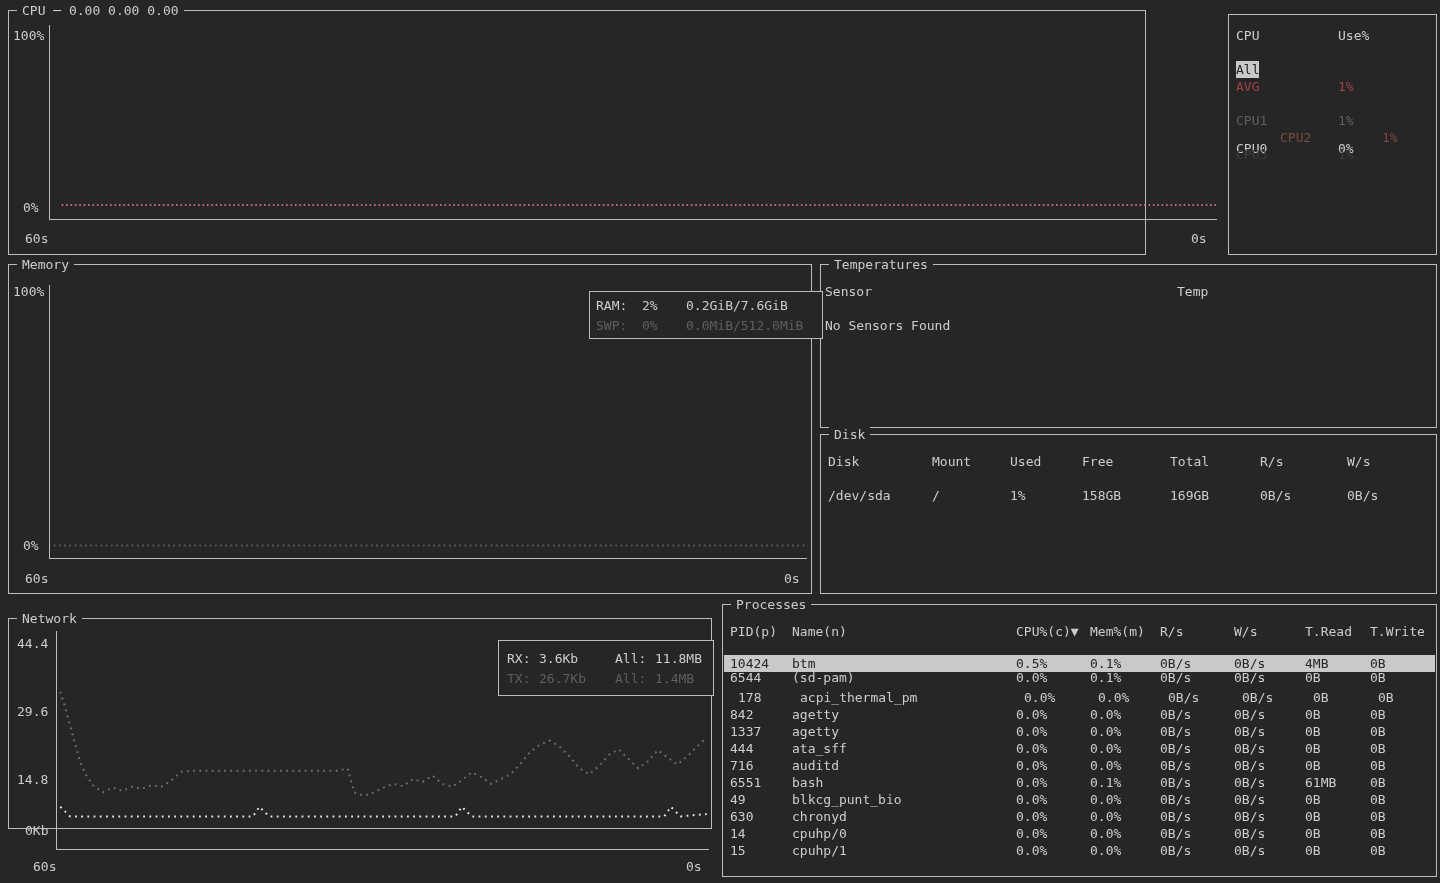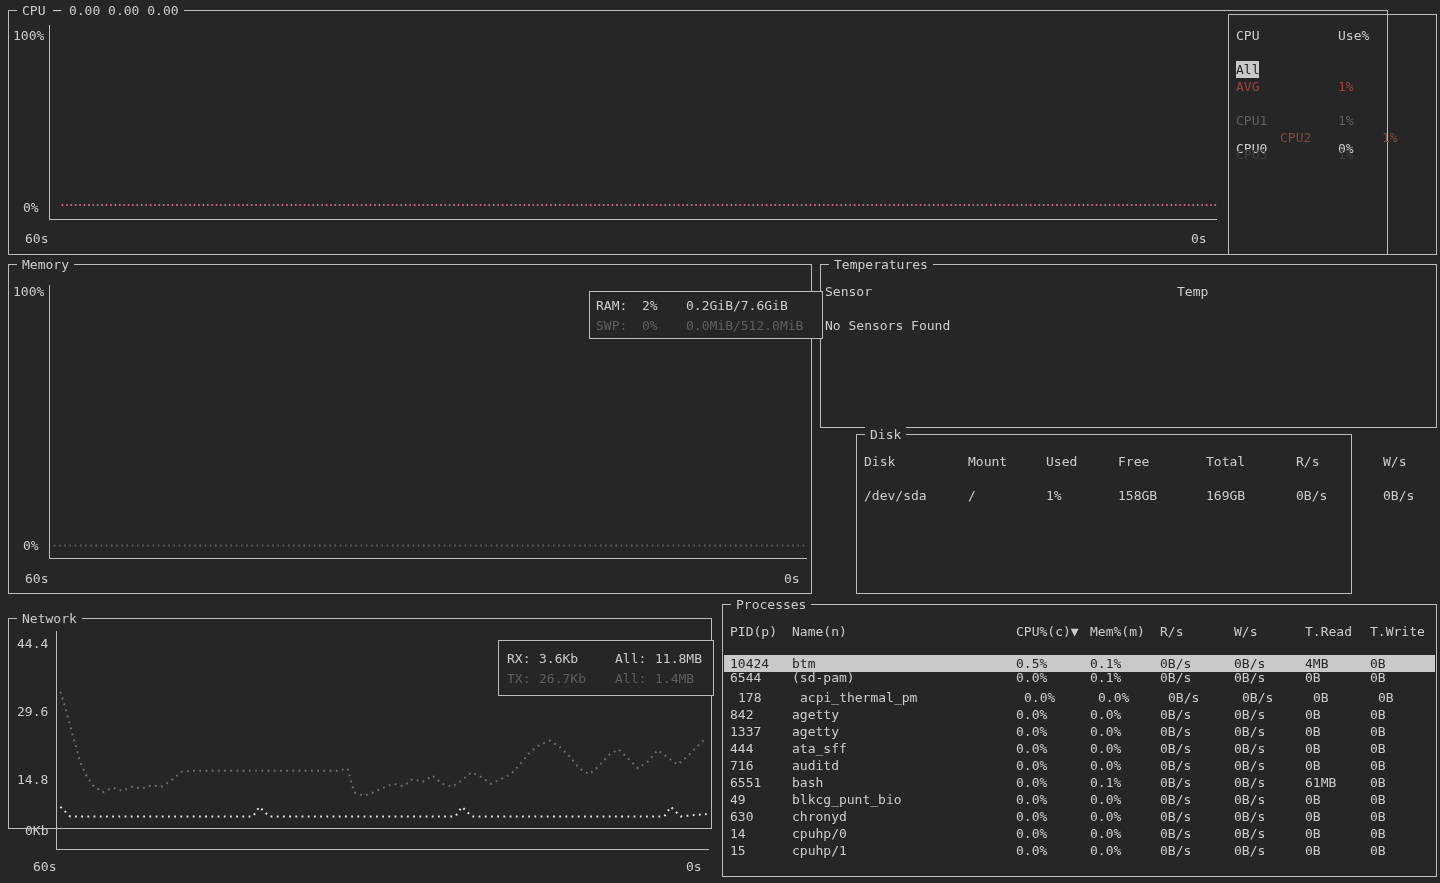--- a/index.html
+++ b/index.html
@@ -38,21 +38,21 @@
   .prow.sel{background:var(--highlight_bg);color:var(--highlight_fg)}
   .c0{left:6px}.c1{left:68px}.c2{left:292px}.c3{left:366px}.c4{left:436px}.c5{left:510px}.c6{left:581px}.c7{left:646px}
   
   .drow{position:absolute;left:1px;width:calc(100% - 2px);height:17px}
   .drow span{position:absolute;white-space:pre}
   .d0{left:6px}.d1{left:110px}.d2{left:188px}.d3{left:260px}.d4{left:348px}.d5{left:438px}.d6{left:525px}
 </style>
 </head>
 <body>
 
-<div class="panel" style="left:8px;top:10px;width:1380px;height:245px">
+<div class="panel" style="left:8px;top:10px;width:1138px;height:245px">
   <span class="panel-title"><span>CPU</span><span class="load">0.00 0.00 0.00</span></span>
   <span class="lbl" style="left:4px;top:16px">100%</span>
   <span class="lbl" style="left:14px;top:188px">0%</span>
   <div class="plot" style="left:40px;top:14px;width:1168px;height:195px">
     <svg width="1168" height="195">
         <polyline points="11.7,180.1 1168.0,180.1" fill="none" stroke="#c9687a" stroke-width="2" stroke-dasharray="1.6 2.8" stroke-linecap="butt"></polyline>
       </svg>
   </div>
   <span class="lbl" style="left:16px;top:219px">60s</span>
   <span class="lbl" style="left:1182px;top:219px">0s</span>
@@ -116,21 +116,21 @@
   </div>
 </div>
 
 <div class="panel" style="left:820px;top:264px;width:617px;height:164px">
   <span class="panel-title">Temperatures</span>
   <span class="lbl" style="left:4px;top:18px">Sensor</span>
   <span class="lbl" style="left:356px;top:18px">Temp</span>
   <span class="lbl" style="left:4px;top:52px">No Sensors Found</span>
 </div>
 
-<div class="panel" style="left:856px;top:434px;width:496px;height:160px">
+<div class="panel" style="left:820px;top:434px;width:617px;height:160px">
   <span class="panel-title">Disk</span>
   <div class="drow" style="top:18px">
     <span class="d0">Disk</span>
     <span class="d1">Mount</span>
     <span class="d2">Used</span>
     <span class="d3">Free</span>
     <span class="d4">Total</span>
     <span class="d5">R/s</span>
     <span class="d6">W/s</span>
   </div>

